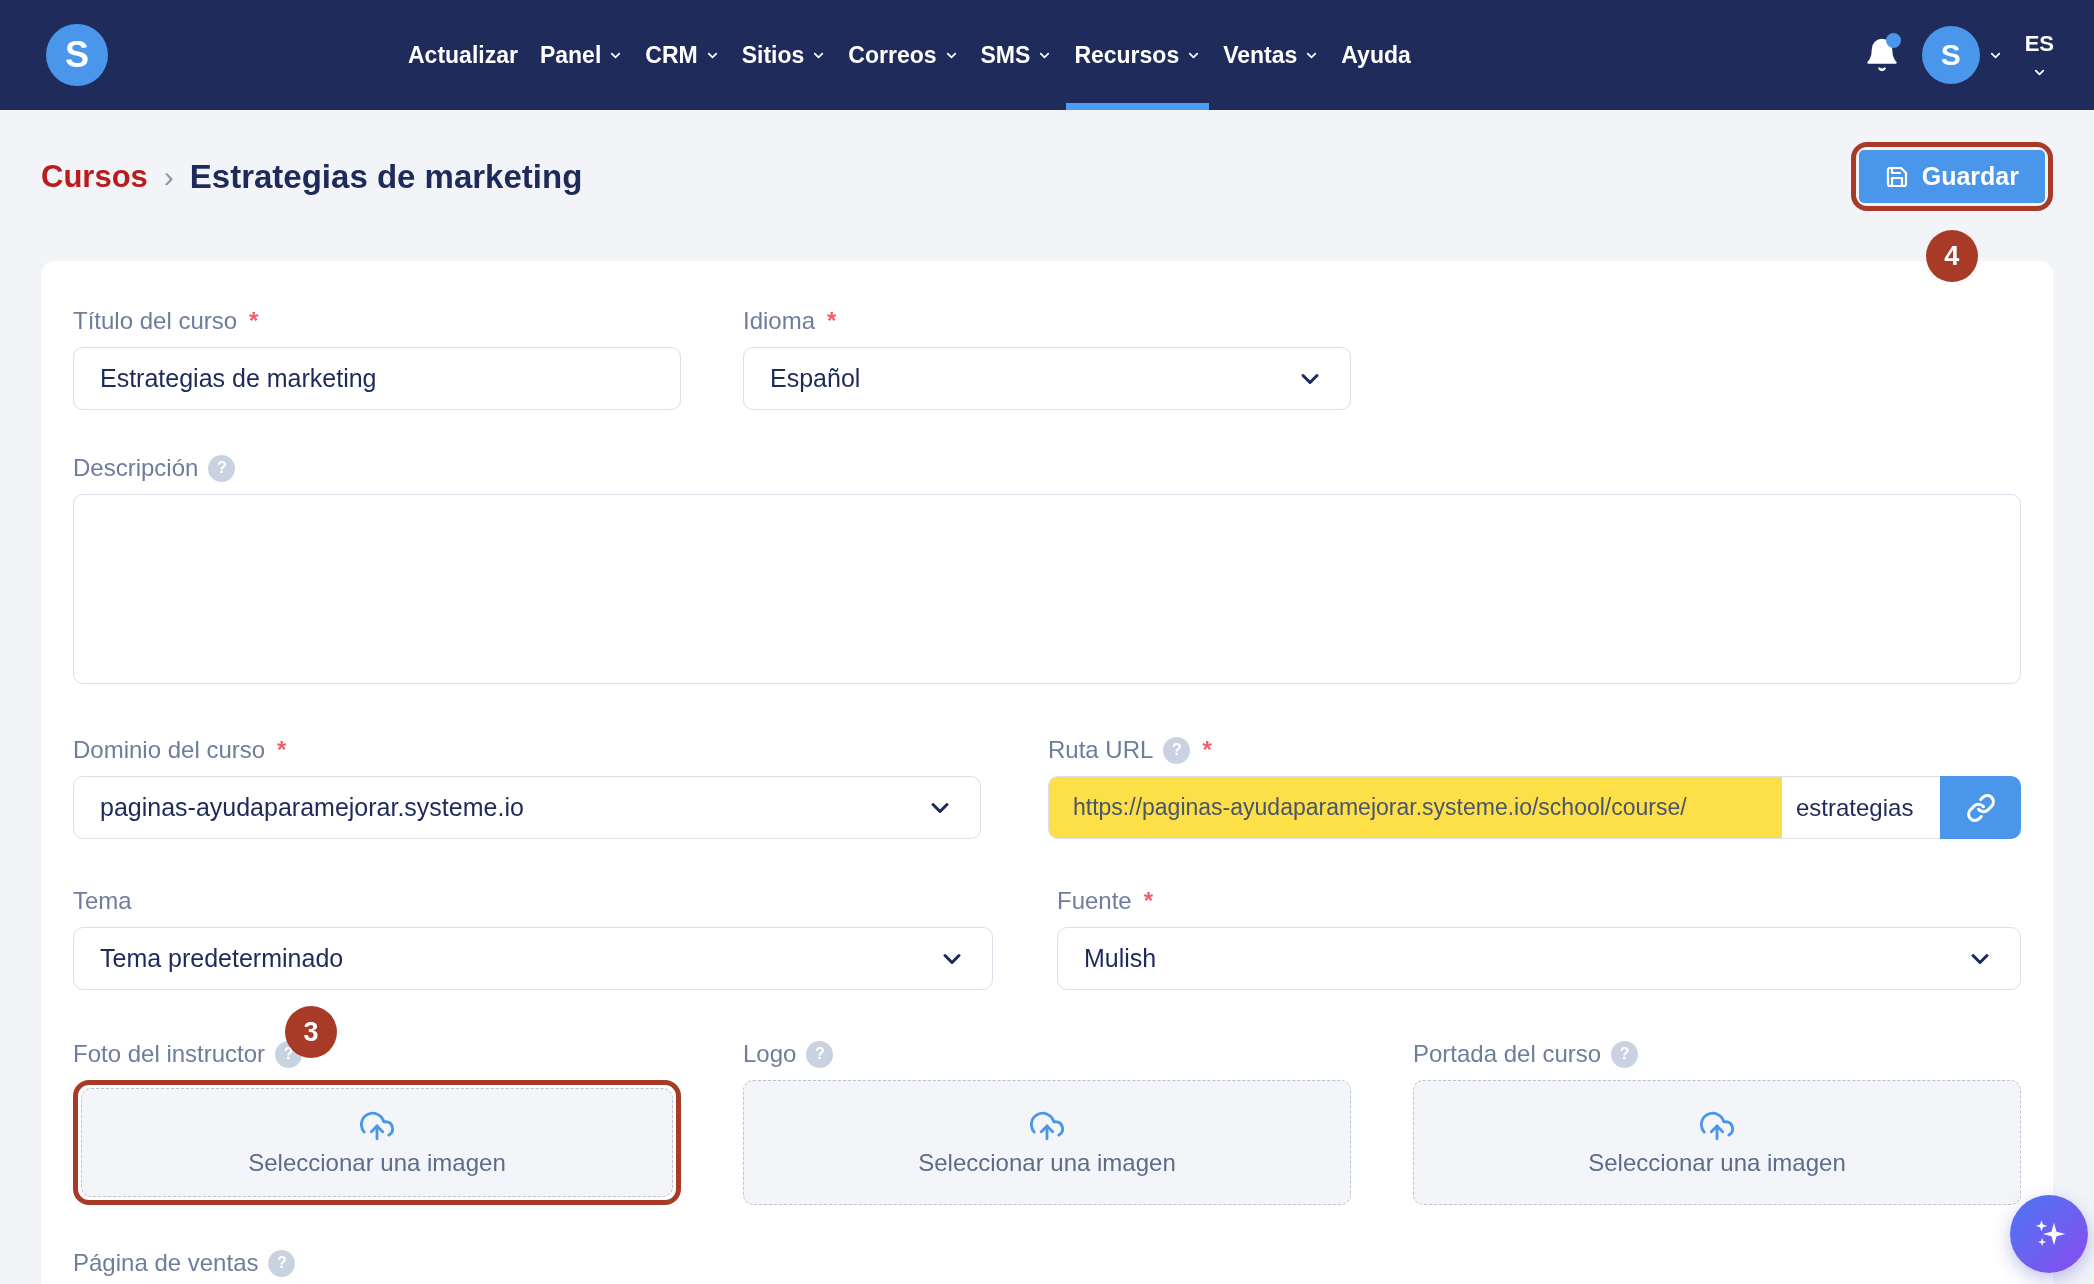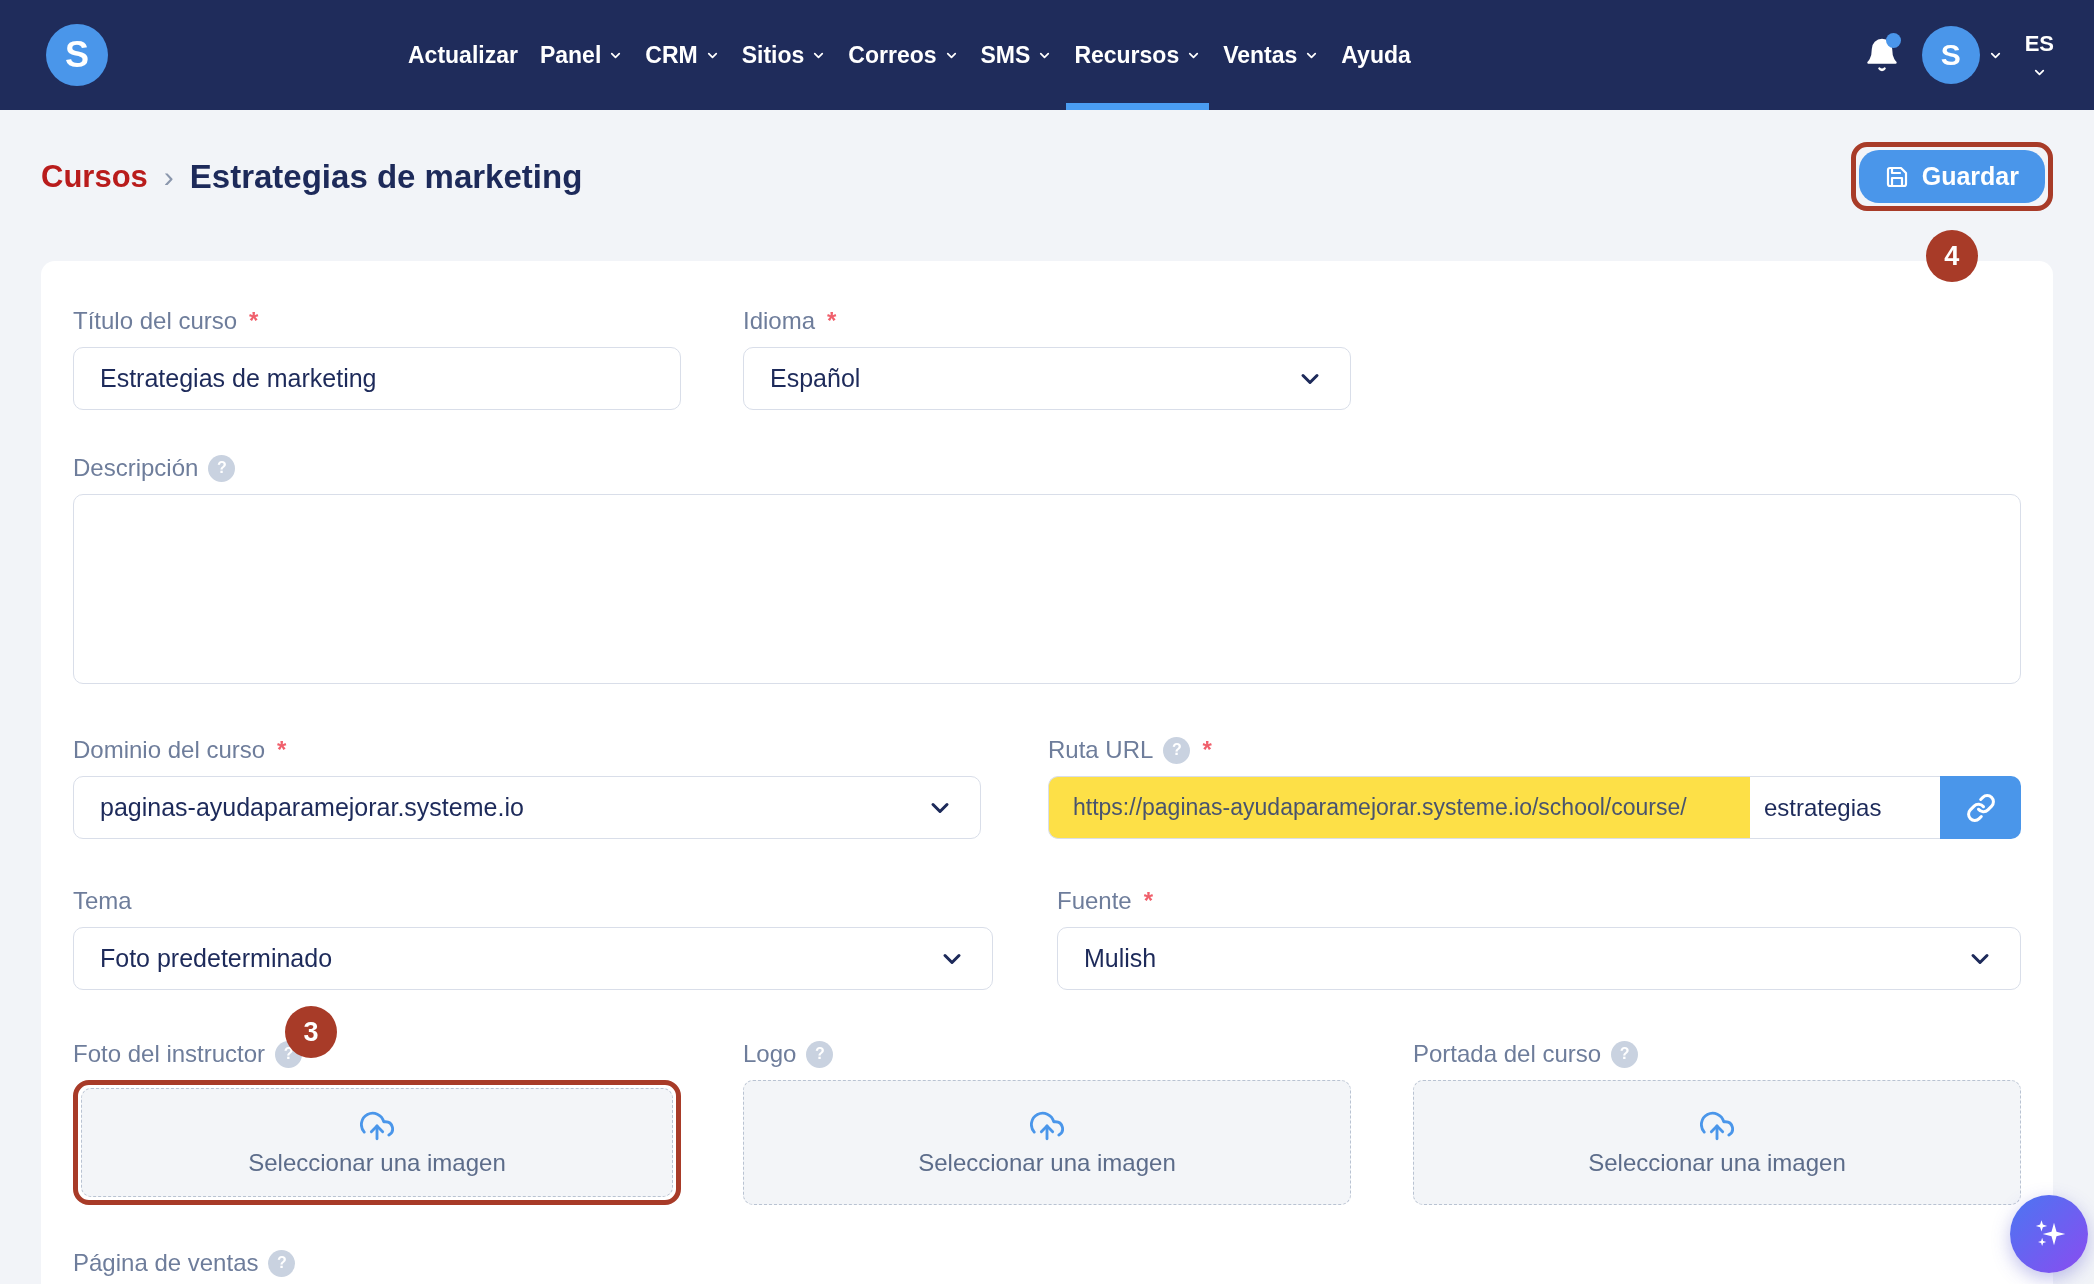--- a/index.html
+++ b/index.html
@@ -55,21 +55,21 @@
   .breadcrumb { display:flex; align-items:center; gap:16px; }
   .crumb-parent { color:#b91c1c; font-size:31px; font-weight:700; cursor:pointer; }
   .crumb-sep { color:#8b97ad; font-size:30px; font-weight:400; }
   .crumb-current { color:#1d2a5a; font-size:33px; font-weight:800; }
   .save-area { position:relative; }
   .annotation-border {
     border:5px solid #a83b28; border-radius:16px; padding:3px;
   }
   .save-button {
     height:53px; background:#4a96ea; color:#fff; border:none;
-    border-radius:20px; padding:0 26px;
+    border-radius:5px; padding:0 26px;
     font-family:"Liberation Sans", sans-serif;
     font-size:25px; font-weight:800;
     display:flex; align-items:center; gap:13px; cursor:pointer;
   }
   .step-badge {
     width:52px; height:52px; border-radius:50%; background:#a83b28;
     color:#fff; font-size:27px; font-weight:800;
     display:flex; align-items:center; justify-content:center;
   }
   .badge-under-save { position:absolute; top:calc(100% + 19px); left:50%; transform:translateX(-50%); }
@@ -119,21 +119,21 @@
   .badge-under-field { position:absolute; top:calc(100% + 13px); left:50%; transform:translateX(-50%); }
   
   .url-group { margin-top:12px; display:flex; height:63px; }
   .url-prefix {
     flex:1; background:#fde047; border:1px solid #d9dee9; border-right:none;
     border-radius:10px 0 0 10px; display:flex; align-items:center;
     padding:0 24px; color:#49546e; font-size:23px;
     white-space:nowrap; overflow:hidden;
   }
   .url-slug {
-    width:190px; border:1px solid #d9dee9; border-left:none; border-right:none;
+    width:158px; border:1px solid #d9dee9; border-left:none; border-right:none;
     font-family:"Liberation Sans", sans-serif;
     font-size:24px; color:#1d2a5a; padding:0 4px 0 14px;
   }
   .url-link-btn {
     width:81px; border:none; background:#4a96ea; border-radius:0 10px 10px 0;
     display:flex; align-items:center; justify-content:center; cursor:pointer;
   }
   
   .upload-box {
     margin-top:12px; height:125px;
@@ -329,21 +329,21 @@
       </div>
     </div>
   </div>
 
   <div class="grid-theme mt-row">
     <div>
       <div class="field-label">
         <span>Tema</span>
       </div>
       <div class="control select-control">
-        <span class="select-value">Foto predeterminado</span>
+        <span class="select-value">Tema predeterminado</span>
         <svg width="28" height="28" viewBox="0 0 24 24" fill="none" stroke="#1d2a5a" stroke-width="2.6" stroke-linecap="round" stroke-linejoin="round">
             <polyline points="6 9 12 15 18 9"></polyline>
           </svg>
       </div>
     </div>
 
     <div>
       <div class="field-label">
         <span>Fuente</span>
           <span class="req">*</span>

